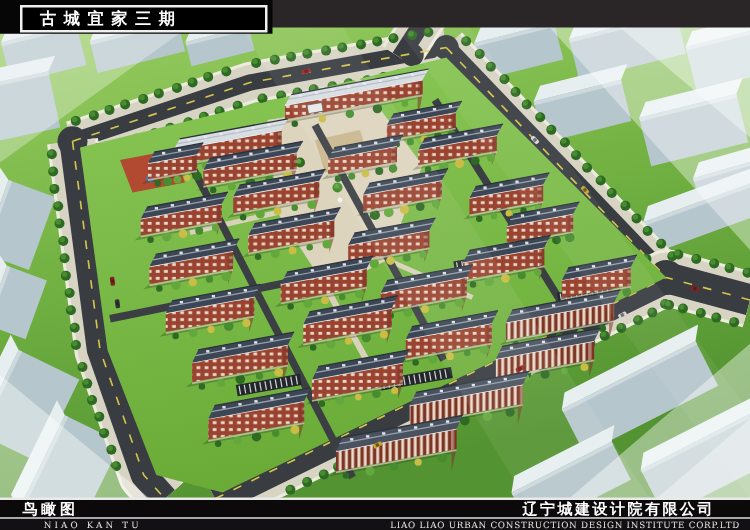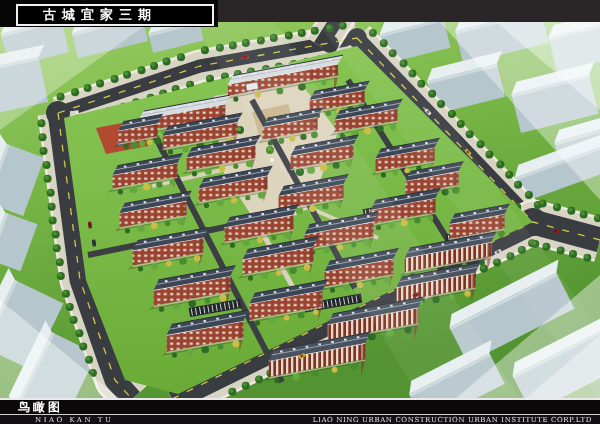--- a/index.html
+++ b/index.html
@@ -5,21 +5,21 @@
   html,body{margin:0;padding:0;background:#888;}
   .page{position:relative;width:600px;height:424px;background:#ffffff;overflow:hidden;
         font-family:"Liberation Sans","DejaVu Sans",sans-serif;}
   .render-area{position:absolute;left:0;top:0;width:600px;height:399px;overflow:hidden;background:#7ab94a;}
   .render-area svg{display:block;}
   
   .top-strip{position:absolute;left:0;top:0;width:600px;height:22px;background:#2a2527;}
   .title-block{position:absolute;left:0;top:0;width:218px;height:27px;background:#070606;}
   .title-box{position:absolute;left:16px;top:4px;width:194px;height:18px;border:2px solid #f0f0f0;
              background:#000;display:flex;align-items:center;}
-  .title-box span{color:#fff;font-size:13px;font-weight:bold;letter-spacing:6px;padding-left:25px;white-space:nowrap;}
+  .title-box span{color:#fff;font-size:13px;font-weight:bold;letter-spacing:6px;padding-left:14px;white-space:nowrap;}
   
   .sep1{position:absolute;left:0;top:398px;width:600px;height:2px;background:#e9e9e9;}
   .bar-cn{position:absolute;left:0;top:400px;width:600px;height:14px;background:#0b090a;
           display:flex;justify-content:space-between;}
   .bar-cn .left{color:#fff;font-weight:bold;font-size:12px;letter-spacing:3px;margin-left:18px;line-height:14px;white-space:nowrap;}
   .bar-cn .right{color:#fff;font-weight:bold;font-size:12px;letter-spacing:2px;margin-right:28px;line-height:14px;white-space:nowrap;}
   .sep2{position:absolute;left:0;top:414px;width:600px;height:1px;background:#cfcfcf;}
   .bar-en{position:absolute;left:0;top:415px;width:600px;height:9px;background:#121012;
           display:flex;justify-content:space-between;align-items:flex-end;
           font-family:"DejaVu Serif","Liberation Serif",serif;}
@@ -1138,20 +1138,21 @@
   <div class="top-strip"></div>
   <div class="title-block">
     <div class="title-box">
       <span>古城宜家三期</span>
     </div>
   </div>
 
   <div class="sep1"></div>
   <div class="bar-cn">
     <span class="left">鸟瞰图</span>
+    <span class="right">辽宁城建设计院有限公司</span>
   </div>
   <div class="sep2"></div>
   <div class="bar-en">
     <span class="left">NIAO KAN TU</span>
-    <span class="right">LIAO NING URBAN CONSTRUCTION URBAN INSTITUTE CORP.LTD</span>
+    <span class="right">LIAO LIAO URBAN CONSTRUCTION DESIGN INSTITUTE CORP.LTD</span>
   </div>
 
 </div>
 
 </body></html>

